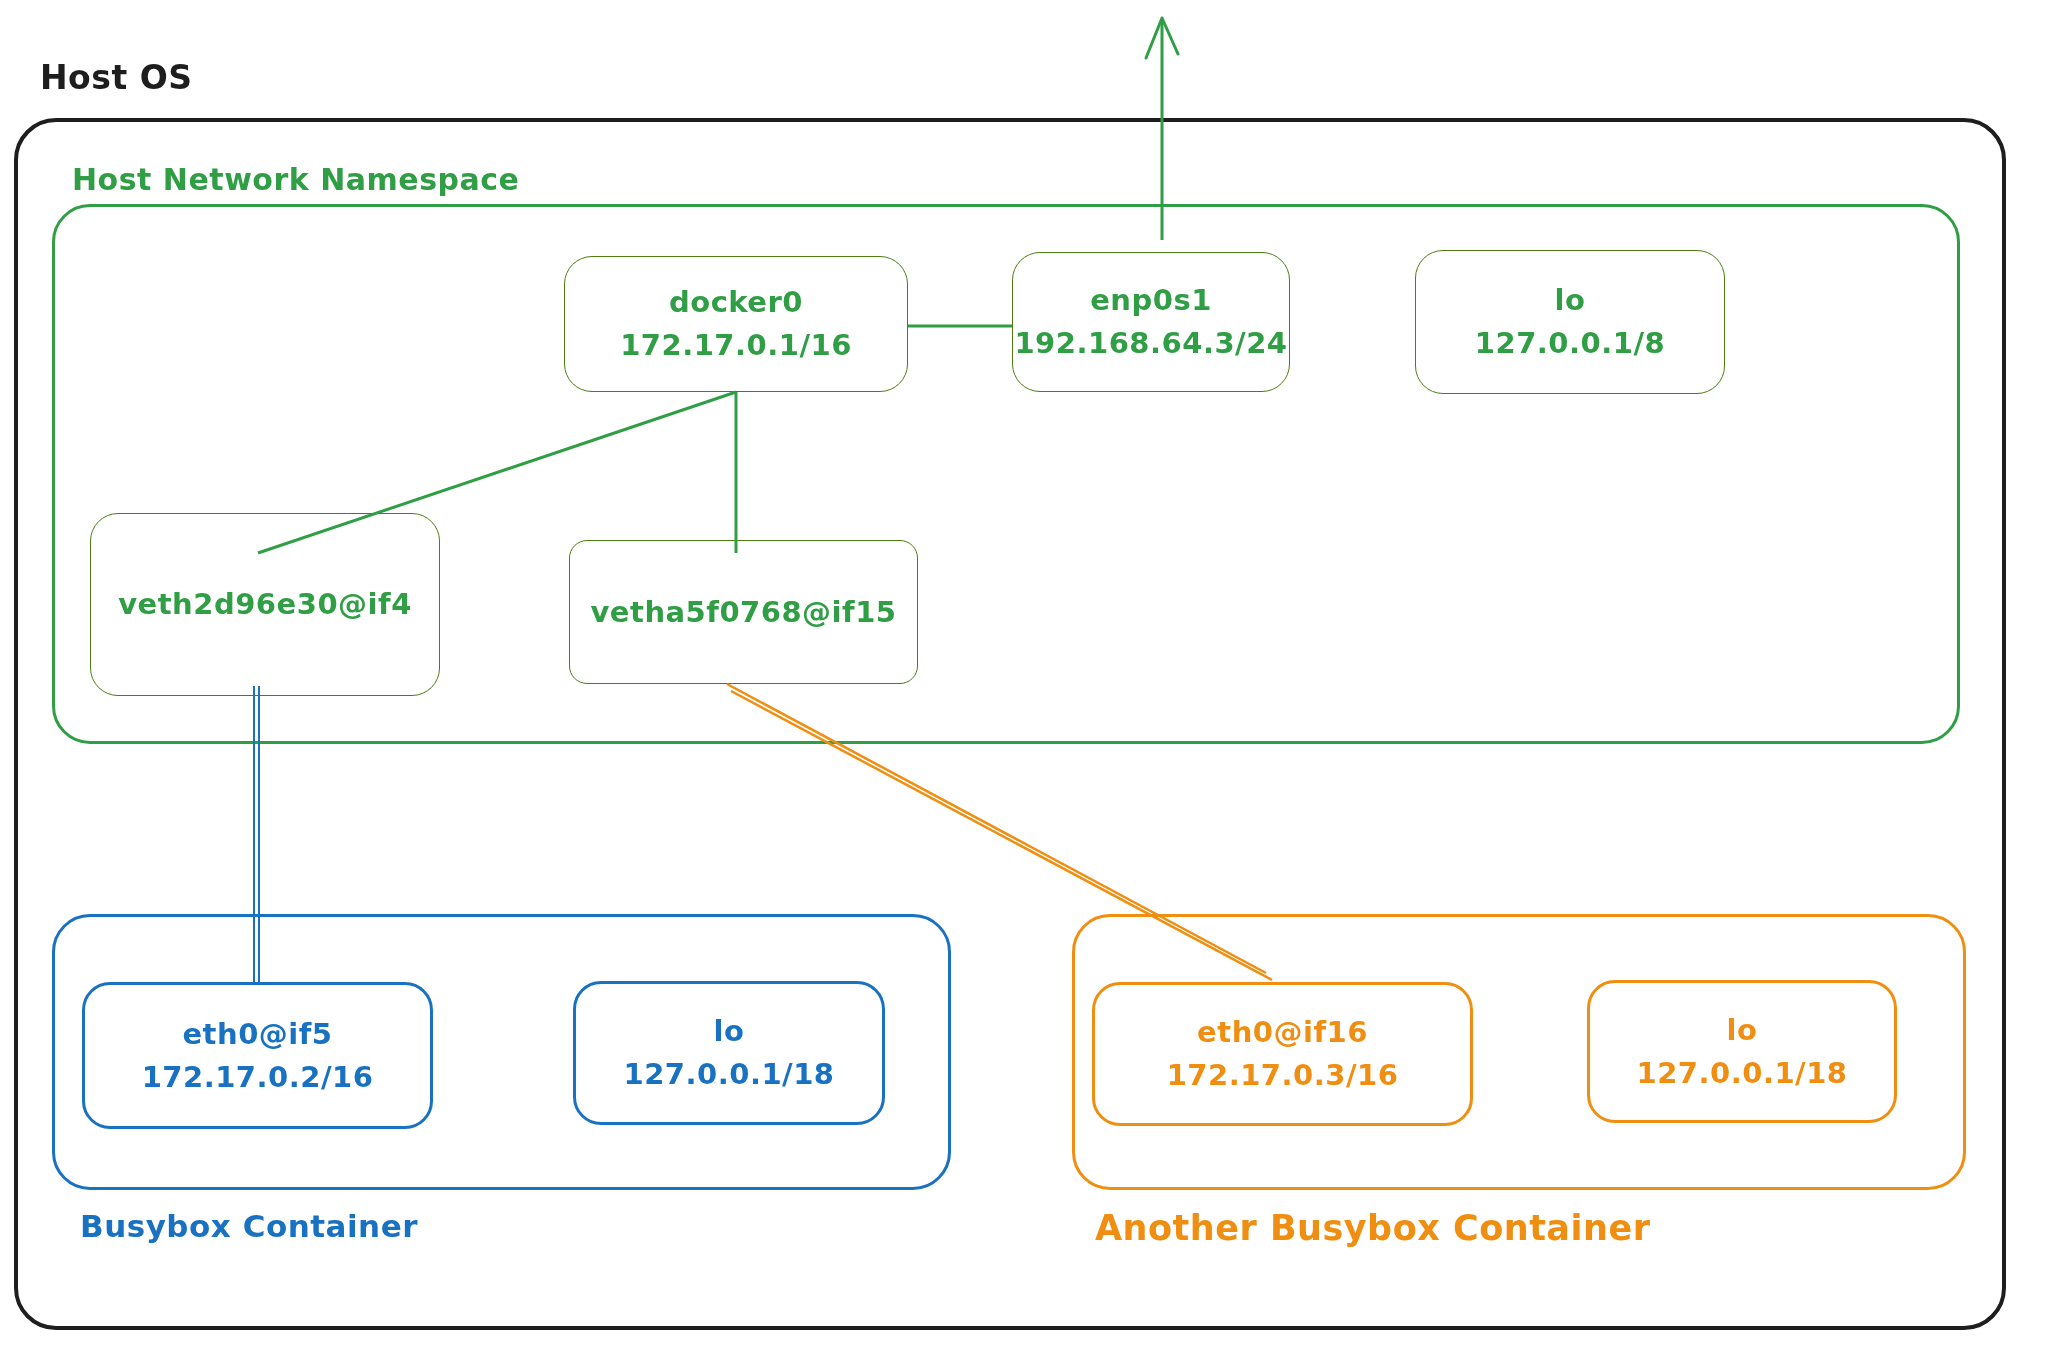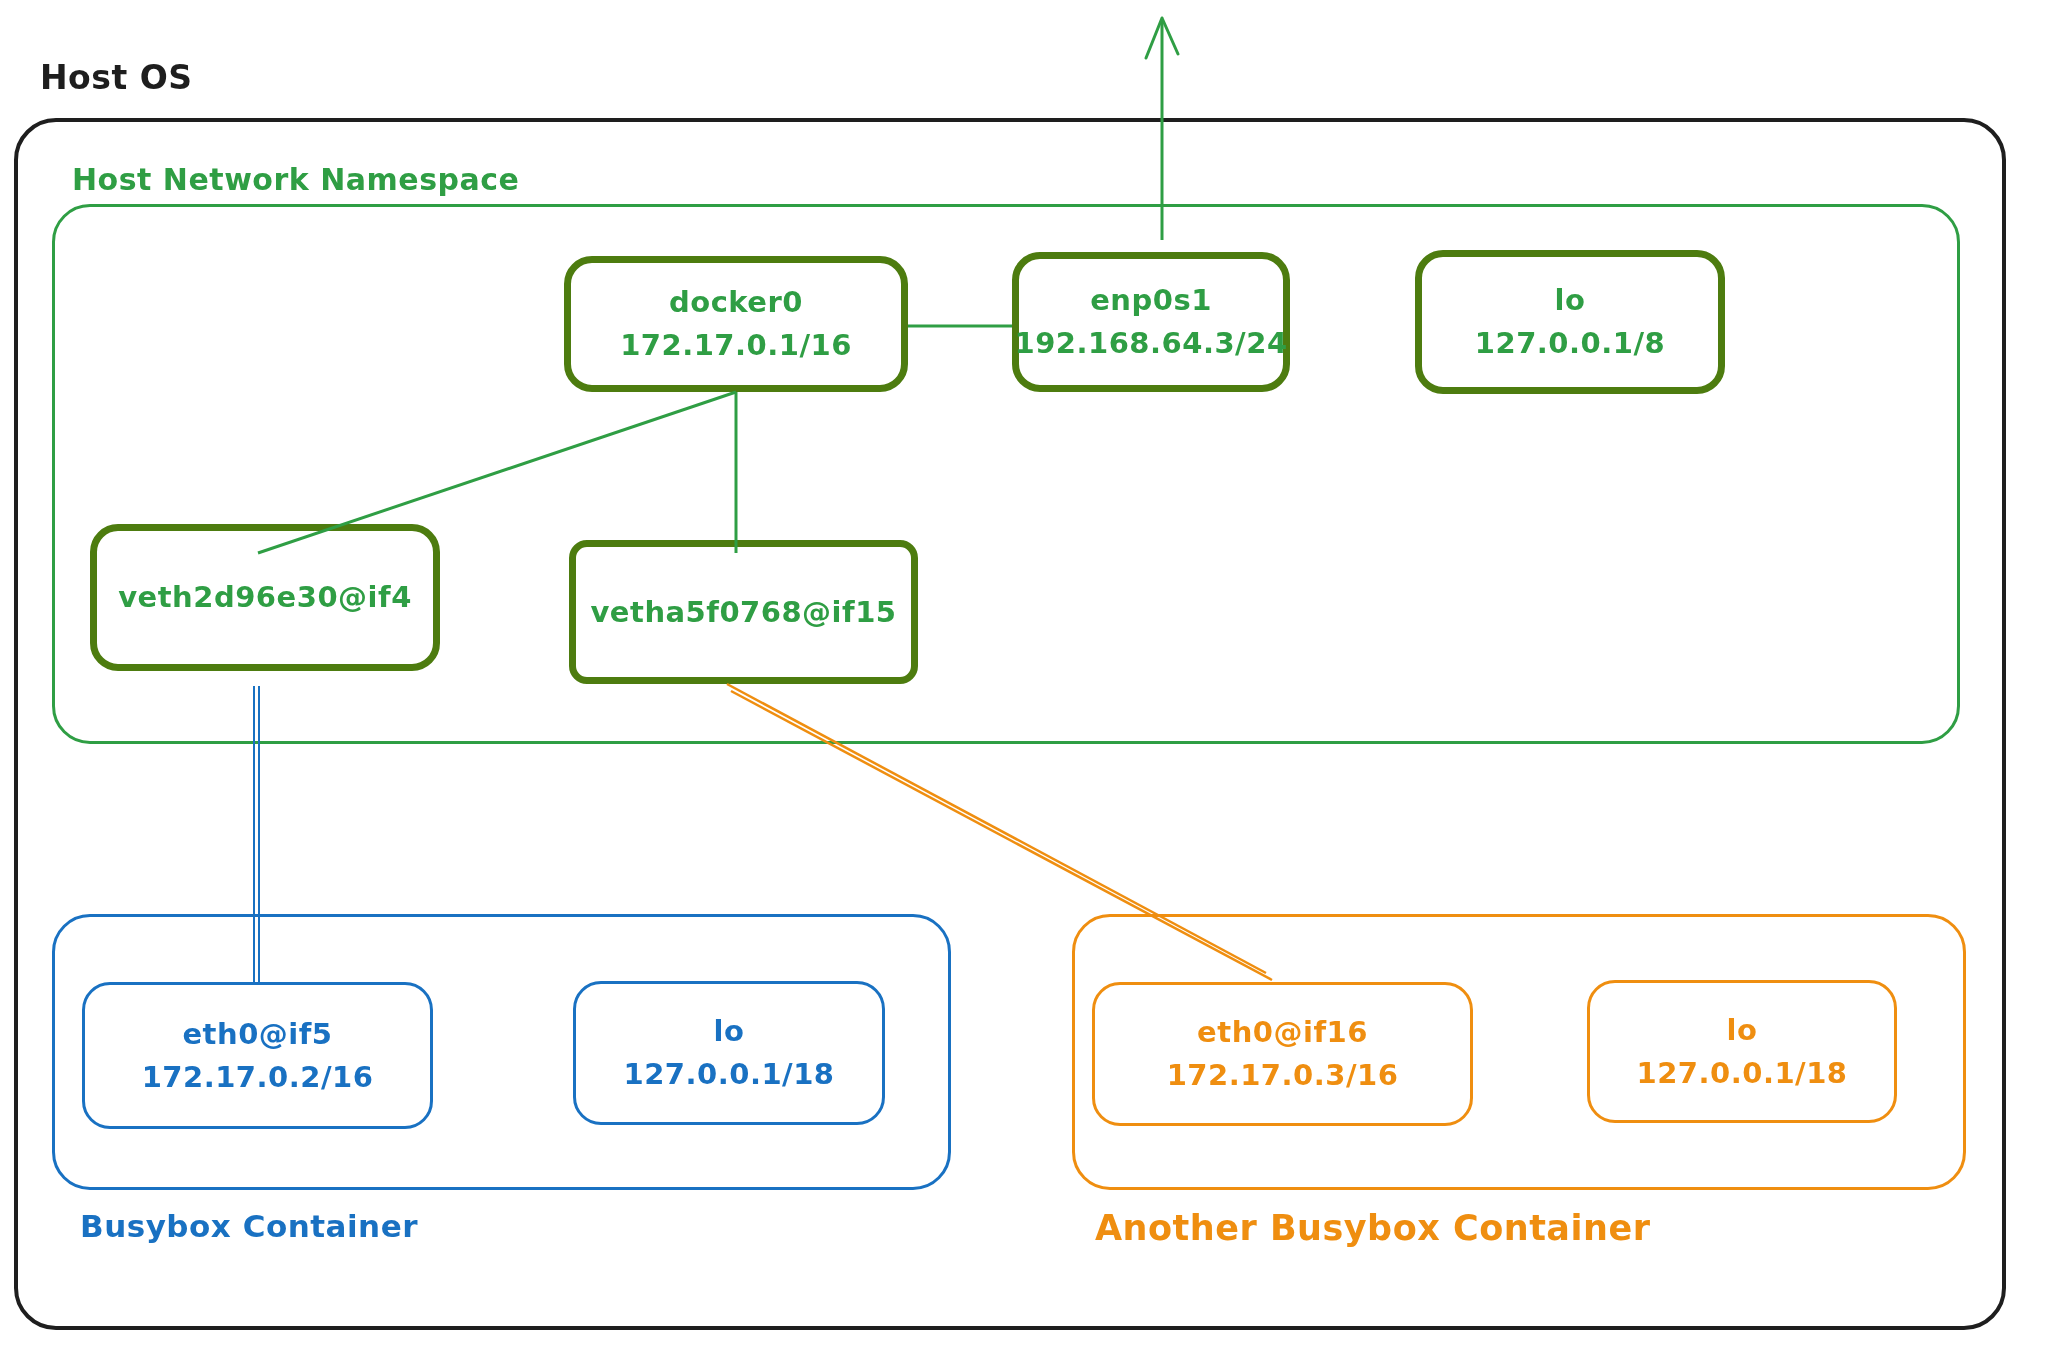--- a/index.html
+++ b/index.html
@@ -21,21 +21,21 @@
   .frame-green  { border: 3px solid #2f9e44; border-radius: 38px; }
   .frame-blue   { border: 3px solid #1971c2; border-radius: 38px; }
   .frame-orange { border: 3px solid #ef8e10; border-radius: 38px; }
 
   .node {
     position: absolute; border-radius: 28px; background: #ffffff;
     display: flex; flex-direction: column; align-items: center; justify-content: center;
     gap: 8px; text-align: center; font-weight: 600; letter-spacing: 0.5px;
   }
   .node .line { font-size: 29px; line-height: 1.2; white-space: nowrap; }
-  .node-green  { border: 7px solid #4d7c0f; color: #2f9e44; text-align: right; }
+  .node-green  { border: 1px solid #4d7c0f; color: #2f9e44; text-align: right; }
   .node-blue   { border: 3px solid #1971c2; color: #1971c2; }
   .node-orange { border: 3px solid #ef8e10; color: #ef8e10; }
 
   svg.wires { position: absolute; inset: 0; pointer-events: none; z-index: 50; }
 </style>
 </head>
 <body>
 
 <div class="canvas">
 
@@ -55,21 +55,21 @@
   <div class="node node-green" style="left:1012px; top:252px; width:278px; height:140px;">
     <div class="line">enp0s1</div>
     <div class="line">192.168.64.3/24</div>
   </div>
 
   <div class="node node-green" style="left:1415px; top:250px; width:310px; height:144px;">
     <div class="line">lo</div>
     <div class="line">127.0.0.1/8</div>
   </div>
 
-  <div class="node node-green" style="left:90px; top:524px; width:350px; height:147px;">
+  <div class="node node-green" style="left:90px; top:513px; width:350px; height:183px;">
     <div class="line">veth2d96e30@if4</div>
   </div>
 
   <div class="node node-green" style="left:569px; top:540px; width:349px; height:144px;border-radius:18px;">
     <div class="line">vetha5f0768@if15</div>
   </div>
 
   <div class="frame frame-blue" style="left:52px; top:914px; width:899px; height:276px;"></div>
 
   <div class="node node-blue" style="left:82px; top:982px; width:351px; height:147px;">

